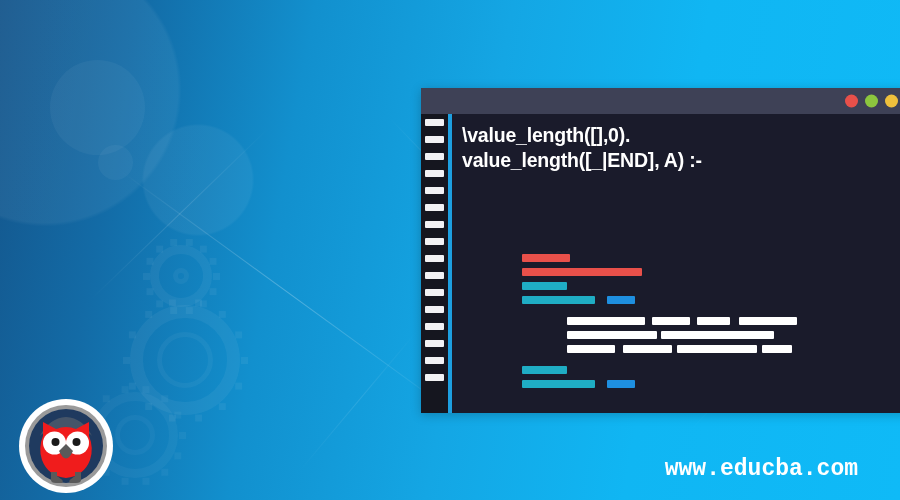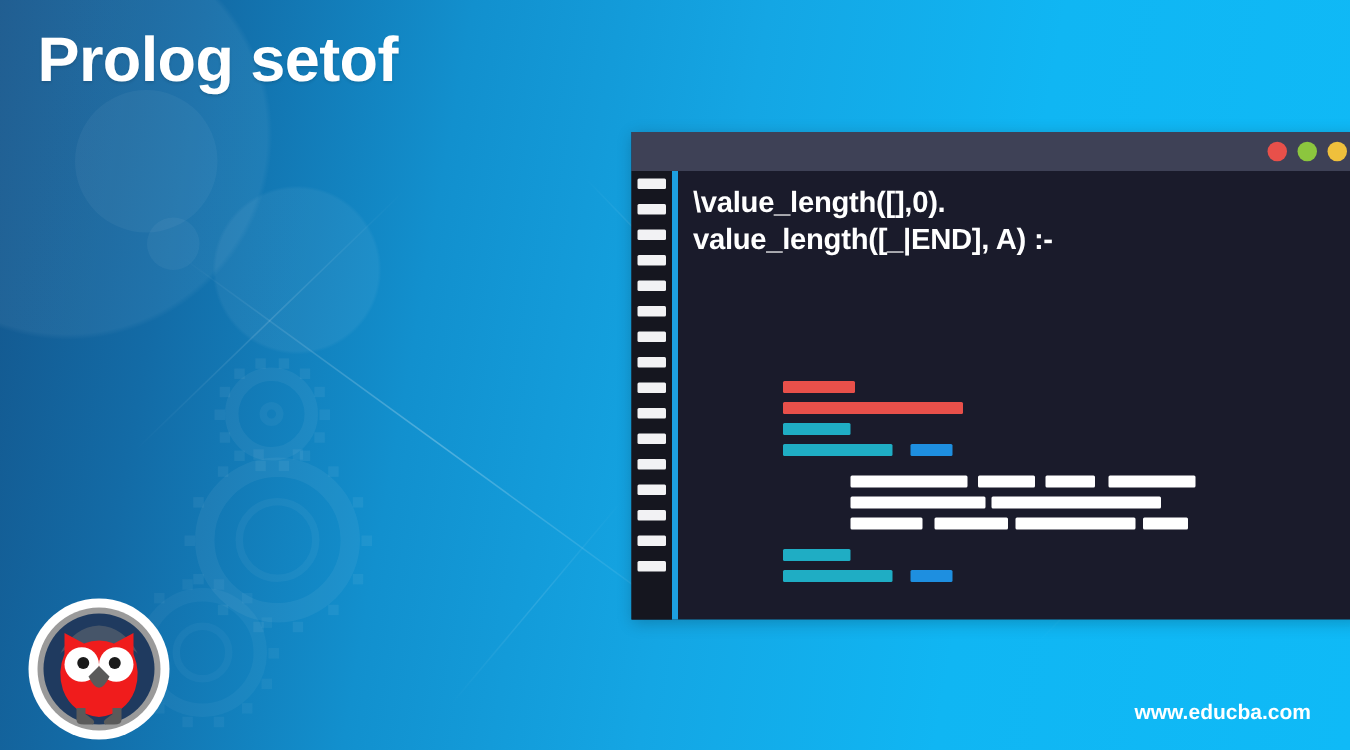--- a/index.html
+++ b/index.html
@@ -167,40 +167,39 @@
         <span style="transform: translate(-47px, 5.75584e-15px);"></span>
         <span style="transform: translate(-42.3455px, -20.3925px);"></span>
         <span style="transform: translate(-29.304px, -36.7461px);"></span>
         <span style="transform: translate(-10.4585px, -45.8216px);"></span>
         <span style="transform: translate(10.4585px, -45.8216px);"></span>
         <span style="transform: translate(29.304px, -36.7461px);"></span>
         <span style="transform: translate(42.3455px, -20.3925px);"></span>
       </div>
     </div>
 
-  <div id="page-title">Prolog setof</div>
 
   <svg id="owl-logo" style="position:absolute; left:16px; top:396px;" width="100" height="100" viewBox="0 0 100 100">
     <circle cx="50" cy="50" r="47" fill="#FFFFFF"></circle>
     <circle cx="50" cy="50" r="41" fill="#9A9A9A"></circle>
     <circle cx="50" cy="50" r="37" fill="#1F3A5F"></circle>
     <path d="M24 40 Q33 22 50 21 Q67 22 76 40 Q70 33 50 32 Q30 33 24 40 Z" fill="#4E5A6B" opacity="0.85"></path>
     <g>
       <path d="M27 40 L27 26 L40 33 Q50 29 60 33 L73 26 L73 40 Q78 52 74 64 Q68 80 50 82 Q32 80 26 64 Q22 52 27 40 Z" fill="#F01C1C"></path>
       <circle cx="38.5" cy="47" r="11.5" fill="#FFFFFF"></circle>
       <circle cx="61.5" cy="47" r="11.5" fill="#FFFFFF"></circle>
       <circle cx="39.5" cy="46" r="4" fill="#1A1A1A"></circle>
       <circle cx="60.5" cy="46" r="4" fill="#1A1A1A"></circle>
       <path d="M50 48 L57 55 Q50 70 43 55 Z" fill="#5A5A5A"></path>
       <path d="M35 76 L35 84 Q35 87 40 87 L46 87 Q48 85 45 83 L41 80 L41 76 Z" fill="#5A5A5A"></path>
       <path d="M65 76 L65 84 Q65 87 60 87 L54 87 Q52 85 55 83 L59 80 L59 76 Z" fill="#5A5A5A"></path>
     </g>
   </svg>
 
-  <div style="position:absolute; right:26px; bottom:18px; font-size:14px; font-weight:bold; color:#FFFFFF;">www.educba.com</div>
+  <div style="position:absolute; right:42px; bottom:18px; font-size:23px; font-weight:bold; color:#FFFFFF;font-family:Liberation Mono, monospace;">www.educba.com</div>
 
   <div id="code-window">
 
     <div id="window-titlebar">
       <div id="window-controls">
         <span class="dot" style="background: rgb(232, 80, 74);"></span>
         <span class="dot" style="background: rgb(140, 198, 62);"></span>
         <span class="dot" style="background: rgb(239, 192, 60);"></span>
       </div>
     </div>

